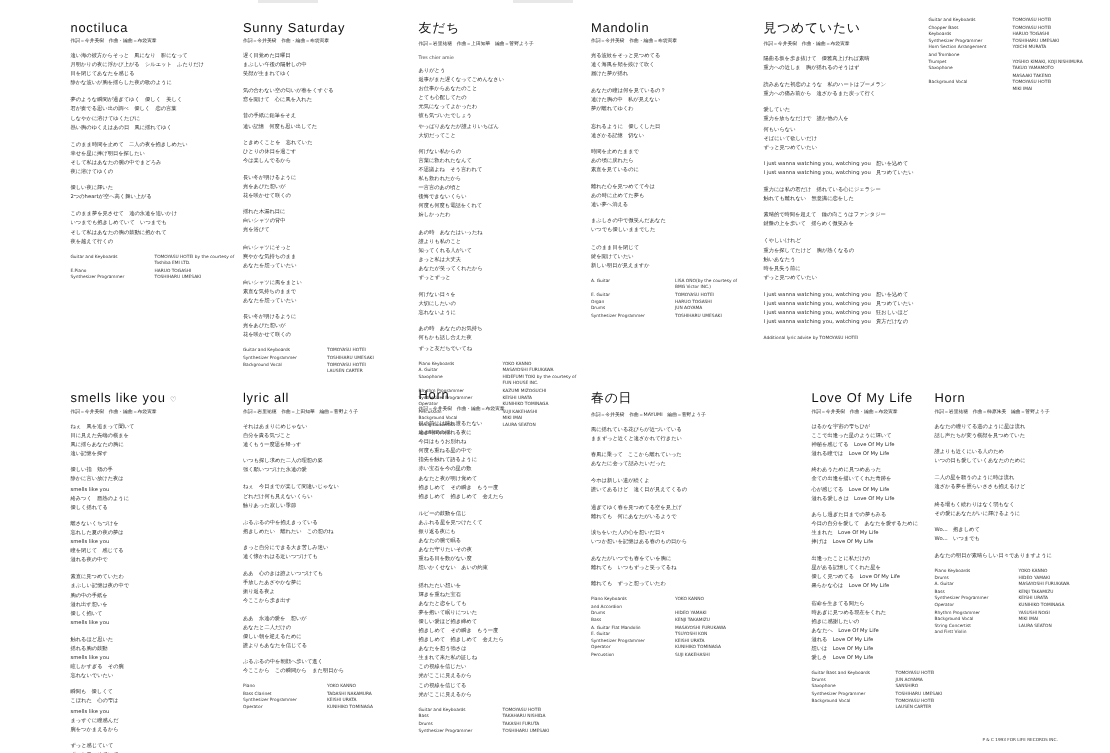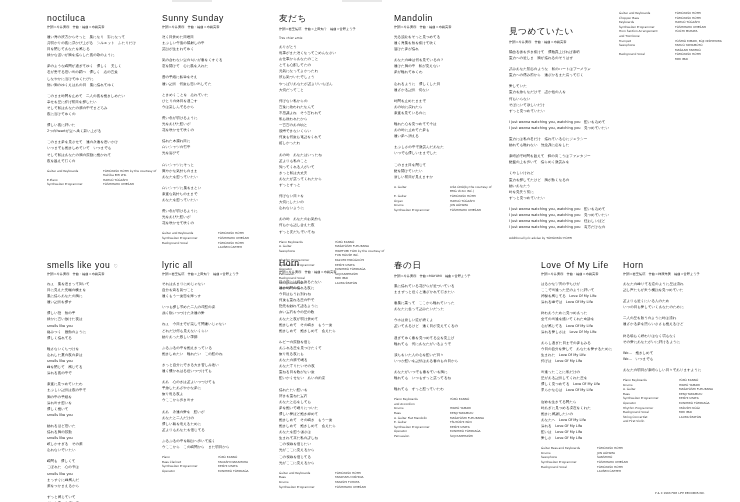--- a/index.html
+++ b/index.html
@@ -73,21 +73,21 @@
           <span class="role">E.Piano</span>
           <span class="name">HARUO TOGASHI</span>
         </div>
         <div class="prow">
           <span class="role">Synthesizer Programmer</span>
           <span class="name">TOSHIHARU UMESAKI</span>
         </div>
       </div>
     </div>
   <div class="song" style="left:150px; top:13px;">
-      <div class="title">Sunny Sunday</div>
+      <div class="title">Sunny Saturday</div>
       <div class="credit-line">作詞＝今井美樹　作曲・編曲＝布袋寅泰</div>
       <div class="stanza">
         <div class="line">遅く目覚めた日曜日</div>
         <div class="line">まぶしい午後の陽射しの中</div>
         <div class="line">笑顔が生まれてゆく</div>
       </div>
       <div class="stanza">
         <div class="line">気の合わない空の匂いが春をくすぐる</div>
         <div class="line">窓を開けて　心に風を入れた</div>
       </div>
@@ -289,21 +289,21 @@
         <div class="prow">
           <span class="role">Drums</span>
           <span class="name">JUN AOYAMA</span>
         </div>
         <div class="prow">
           <span class="role">Synthesizer Programmer</span>
           <span class="name">TOSHIHARU UMESAKI</span>
         </div>
       </div>
     </div>
-  <div class="song" style="left:497px; top:13px;margin-top:13px;">
+  <div class="song" style="left:497px; top:13px;">
       <div class="title">見つめていたい</div>
       <div class="credit-line">作詞＝今井美樹　作曲・編曲＝布袋寅泰</div>
       <div class="stanza">
         <div class="line">陽曲る坂を歩き抜けて　優雅真上げれば素晴</div>
         <div class="line">重力への近しま　胸が揺れるのそうはず</div>
       </div>
       <div class="stanza">
         <div class="line">読みあなた初恋のような　私のハートはブーメラン</div>
         <div class="line">重力への痛み前から　遠ざかるまた戻って行く</div>
       </div>

